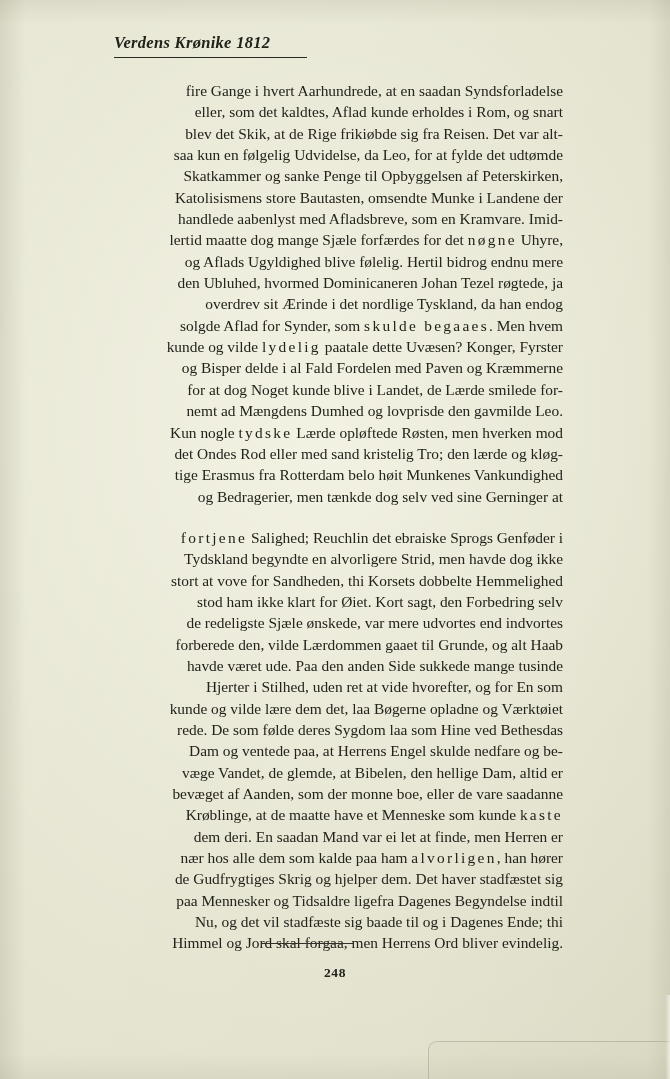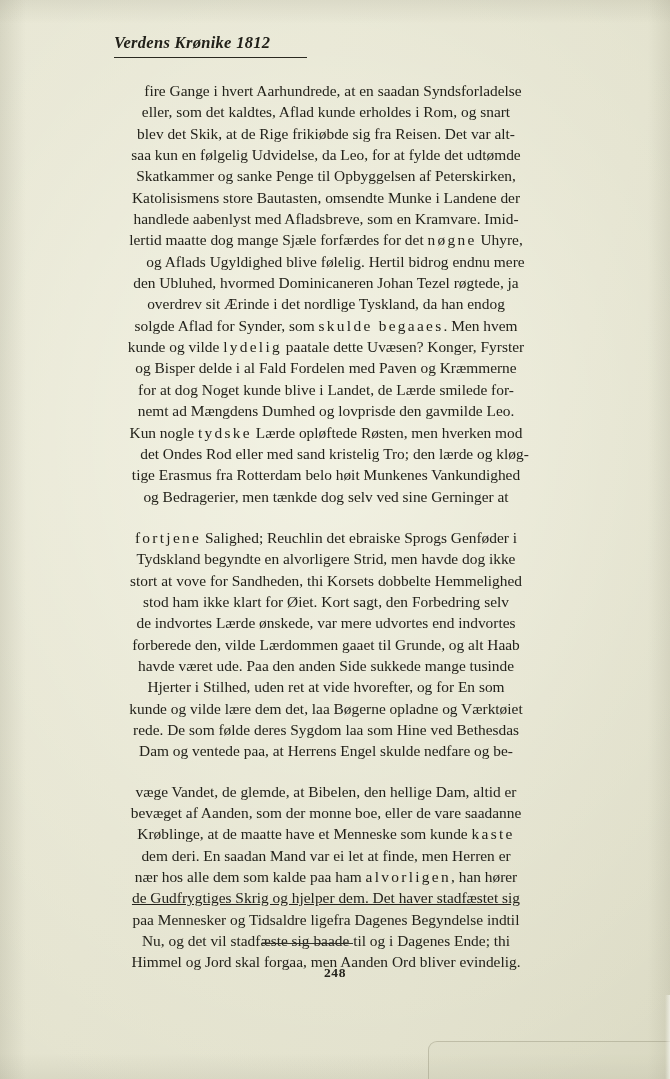--- a/index.html
+++ b/index.html
@@ -86,27 +86,27 @@
     left: 0px;
     top: 24px;
     width: 193px;
     height: 0;
     border-top: 1.4px solid #2a2920;
   }
 
   
   .body-text {
     position: absolute;
-    left: 100px;
+    left: 111px;
     top: 80px;
     width: 452px;
     font-size: 15.4px;
     line-height: 21.35px;
     color: #23221b;
-    text-align: center;
+    text-align: right;
   }
   .line {
     white-space: nowrap;
     display: block;
     height: 21.35px;
     transform-origin: left center;
   }
   .line.indent {
     padding-left: 14px;
   }
@@ -166,36 +166,36 @@
       <div class="line" style="transform: scaleX(1);"><span>for  at  dog  Noget  kunde  blive  i  Landet,  de  Lærde  smilede  for-</span></div>
       <div class="line" style="transform: scaleX(1);"><span>nemt  ad  Mængdens  Dumhed  og  lovprisde  den  gavmilde  Leo.</span></div>
       <div class="line" style="transform: scaleX(1);"><span>Kun  nogle  </span><span class="sp">tydske</span><span>  Lærde  opløftede  Røsten,  men  hverken  mod</span></div>
       <div class="line" style="transform: scaleX(1); margin-left: 17px;"><span>det  Ondes  Rod  eller  med  sand  kristelig  Tro;  den  lærde  og  kløg-</span></div>
       <div class="line" style="transform: scaleX(1);"><span>tige  Erasmus  fra  Rotterdam  belo  høit  Munkenes  Vankundighed</span></div>
       <div class="line" style="transform: scaleX(1);"><span>og  Bedragerier,  men  tænkde  dog  selv  ved  sine  Gerninger  at</span></div>
       <div class="line" style="transform: scaleX(1); margin-top: 20px;"><span class="sp">fortjene</span><span>  Salighed;   Reuchlin  det  ebraiske  Sprogs  Genføder  i</span></div>
       <div class="line" style="transform: scaleX(1);"><span>Tydskland  begyndte  en  alvorligere  Strid,  men  havde  dog  ikke</span></div>
       <div class="line" style="transform: scaleX(1);"><span>stort  at  vove  for  Sandheden,  thi  Korsets  dobbelte  Hemmelighed</span></div>
       <div class="line" style="transform: scaleX(1);"><span>stod  ham  ikke  klart  for  Øiet.   Kort  sagt,  den  Forbedring  selv</span></div>
-      <div class="line" style="transform: scaleX(1);"><span>de  indvortes  Lærde  ønskede,  var  mere  udvortes  end  indvortes</span></div>
+      <div class="line" style="transform: scaleX(1);"><span>de  redeligste  Sjæle  ønskede,  var  mere  udvortes  end  indvortes</span></div>
       <div class="line" style="transform: scaleX(1);"><span>forberede  den,  vilde  Lærdommen  gaaet  til  Grunde,  og  alt  Haab</span></div>
       <div class="line" style="transform: scaleX(1);"><span>havde  været  ude.   Paa  den  anden  Side  sukkede  mange  tusinde</span></div>
       <div class="line" style="transform: scaleX(1);"><span>Hjerter  i  Stilhed,  uden  ret  at  vide  hvorefter,  og  for  En  som</span></div>
       <div class="line" style="transform: scaleX(1);"><span>kunde  og  vilde  lære  dem  det,  laa  Bøgerne  opladne  og Værktøiet</span></div>
       <div class="line" style="transform: scaleX(1);"><span>rede.   De  som  følde  deres  Sygdom  laa  som  Hine  ved  Bethesdas</span></div>
       <div class="line" style="transform: scaleX(1);"><span>Dam  og  ventede  paa,  at  Herrens  Engel  skulde  nedfare  og  be-</span></div>
-      <div class="line" style="transform: scaleX(1); margin-top: 19px;"><span>væge  Vandet,  de  glemde,  at  Bibelen,  den  hellige  Dam,  altid  er</span></div>
+      <div class="line" style="transform: scaleX(1);"><span>væge  Vandet,  de  glemde,  at  Bibelen,  den  hellige  Dam,  altid  er</span></div>
       <div class="line" style="transform: scaleX(1);"><span>bevæget af Aanden, som  der  monne  boe,  eller  de  vare  saadanne</span></div>
       <div class="line" style="transform: scaleX(1);"><span>Krøblinge,  at  de  maatte  have  et  Menneske  som  kunde  </span><span class="sp">kaste</span></div>
       <div class="line" style="transform: scaleX(1);"><span>dem  deri.   En  saadan  Mand  var  ei  let  at  finde,  men  Herren  er</span></div>
       <div class="line" style="transform: scaleX(1);"><span>nær  hos  alle  dem  som  kalde  paa  ham  </span><span class="sp">alvorligen</span><span>,  han  hører</span></div>
-      <div class="line" style="transform: scaleX(1); text-decoration: underline;"><span>de  Gudfrygtiges  Skrig  og  hjelper  dem.   Det  haver  stadfæstet  sig</span></div>
+      <div class="line" style="transform: scaleX(1);"><span>de  Gudfrygtiges  Skrig  og  hjelper  dem.   Det  haver  stadfæstet  sig</span></div>
       <div class="line" style="transform: scaleX(1);"><span>paa  Mennesker  og  Tidsaldre  ligefra  Dagenes  Begyndelse  indtil</span></div>
       <div class="line" style="transform: scaleX(1);"><span>Nu,  og  det  vil  stadfæste  sig  baade  til  og  i  Dagenes  Ende;   thi</span></div>
-      <div class="line" style="transform: scaleX(1);"><span>Himmel  og  Jord  skal  forgaa,  men  Aanden  Ord  bliver  evindelig.</span></div>
+      <div class="line" style="transform: scaleX(1);"><span>Himmel  og  Jord  skal  forgaa,  men  Herrens  Ord  bliver  evindelig.</span></div>
     </div>
 
   <div class="footer-rule"></div>
   <div class="page-number">248</div>
 
 </div>
 
 <div class="scan-artifact"></div>
 <div class="scan-edge"></div>
 

